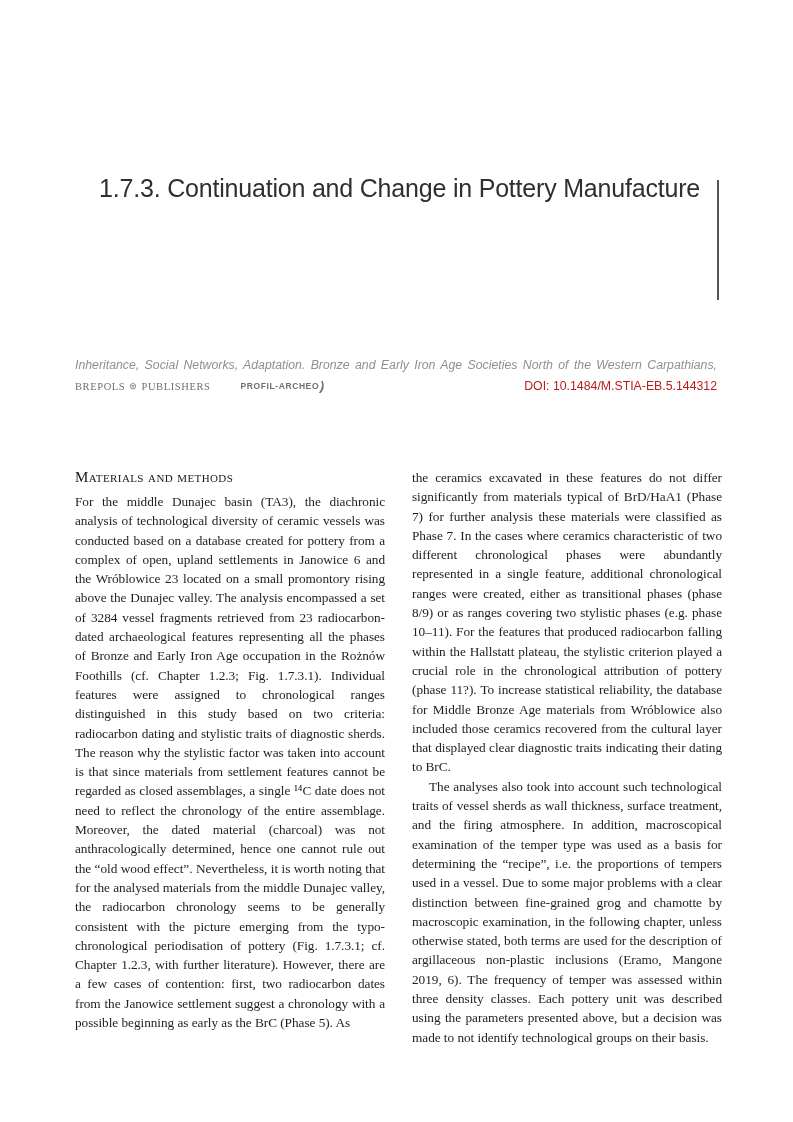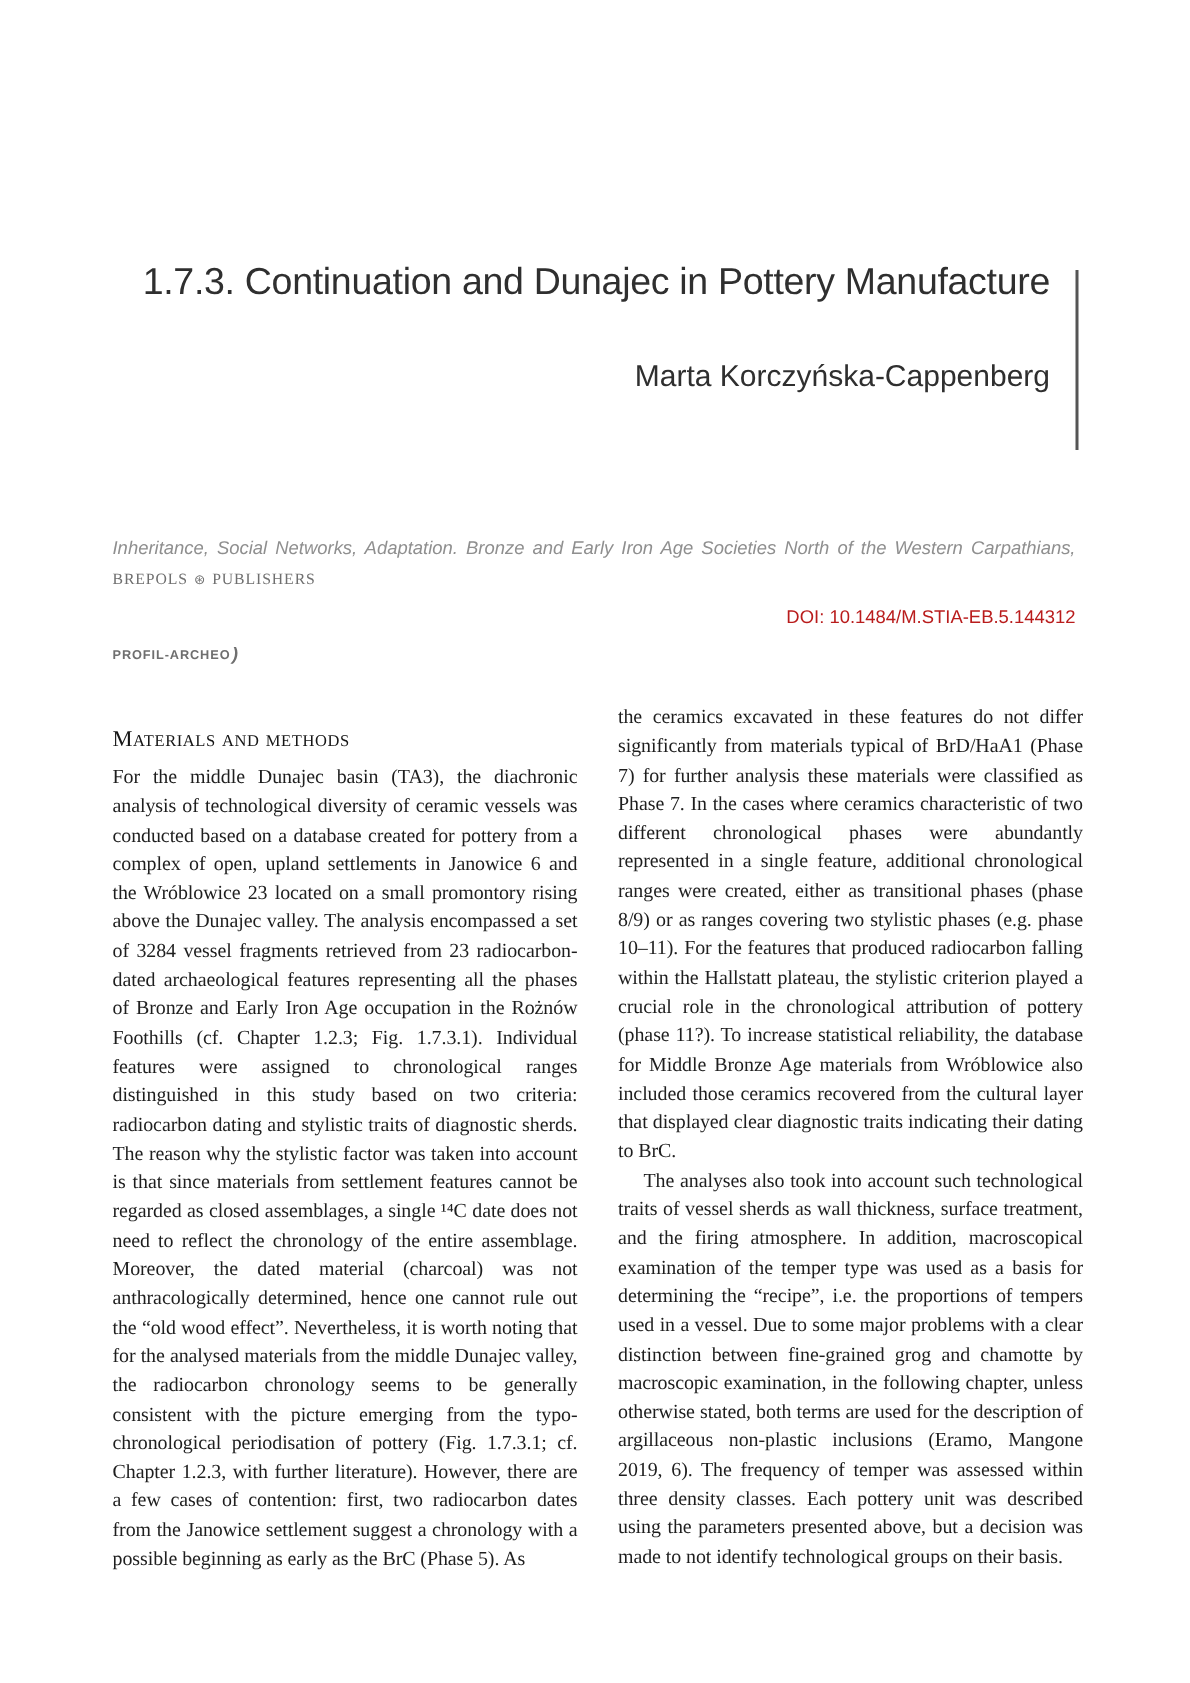--- a/index.html
+++ b/index.html
@@ -62,21 +62,21 @@
   .cit-editors {
     text-align: justify;
     text-align-last: justify;
   }
   .cit-row3 {
     margin-top: 2px;
     display: flex;
     justify-content: space-between;
     align-items: center;
   }
-  .logos { display: flex; align-items: flex-start; gap: 30px; flex-direction: column; }
+  .logos { display: flex; align-items: flex-end; gap: 30px; }
   .brepols-logo {
     font-family: "Liberation Serif", serif;
     font-size: 10.5px;
     letter-spacing: 0.6px;
     color: #6f6f6f;
     display: flex;
     align-items: center;
     gap: 4px;
   }
   .brepols-mark { font-size: 9px; color: #6f6f6f; }
@@ -112,34 +112,32 @@
     text-align: justify;
   }
   .col { width: 310px; }
   .section-heading {
     font-variant: small-caps;
     font-size: 15px;
     letter-spacing: 0.4px;
     color: #161616;
     text-align: left;
     line-height: 19px;
-    margin-top: 16px;
   }
   .para { margin: 0; }
   .para-after-heading { margin-top: 5px; }
   .para-indent { text-indent: 17px; }
 </style>
 </head>
 <body>
 
 <div class="page">
 
   <div class="title-block">
-    <div class="title-line">1.7.3. Continuation and Dunajec in Pottery Manufacture</div>
-    <div class="author-name">Marta Korczyńska-Cappenberg</div>
+    <div class="title-line">1.7.3. Continuation and Change in Pottery Manufacture</div>
   </div>
 
   <div class="title-rule"></div>
 
   <div class="citation">
     <div class="cit-series">Inheritance, Social Networks, Adaptation. Bronze and Early Iron Age Societies North of the Western Carpathians,</div>
     <div class="cit-row3">
       <div class="logos">
         <div class="brepols-logo">
           <span>BREPOLS</span>

